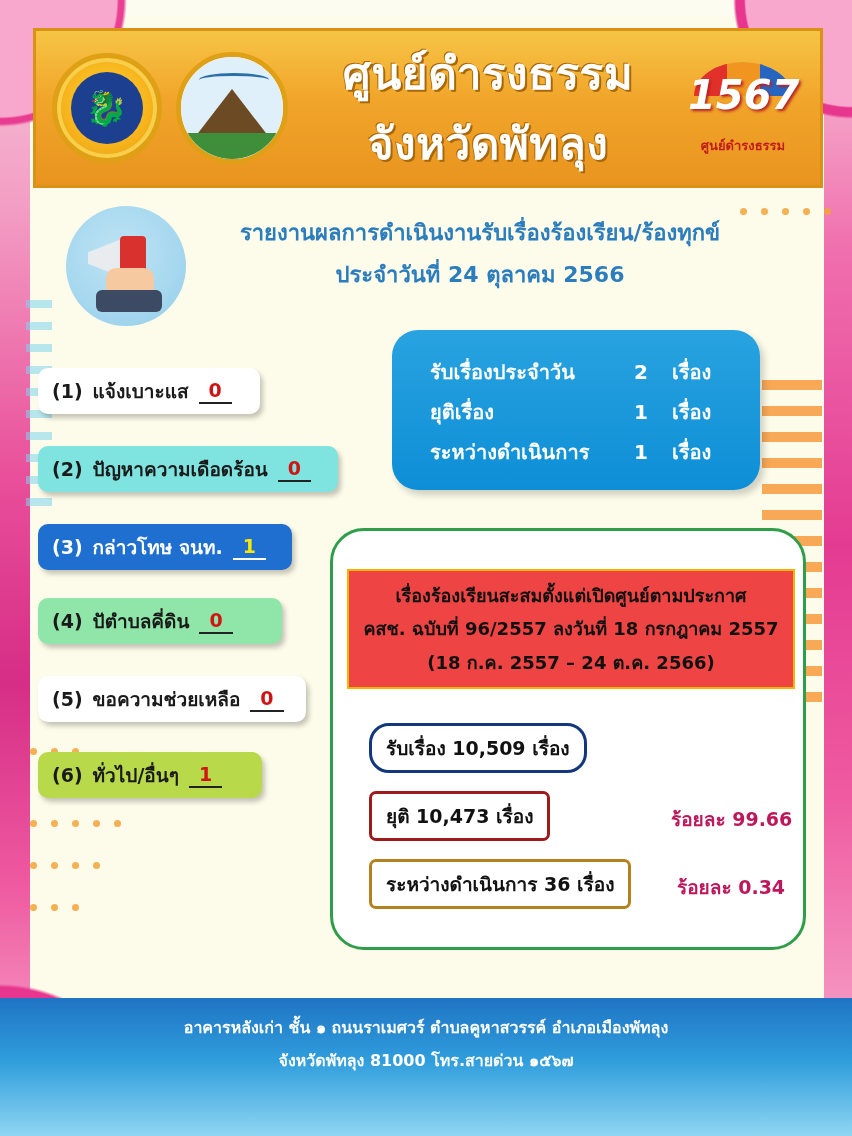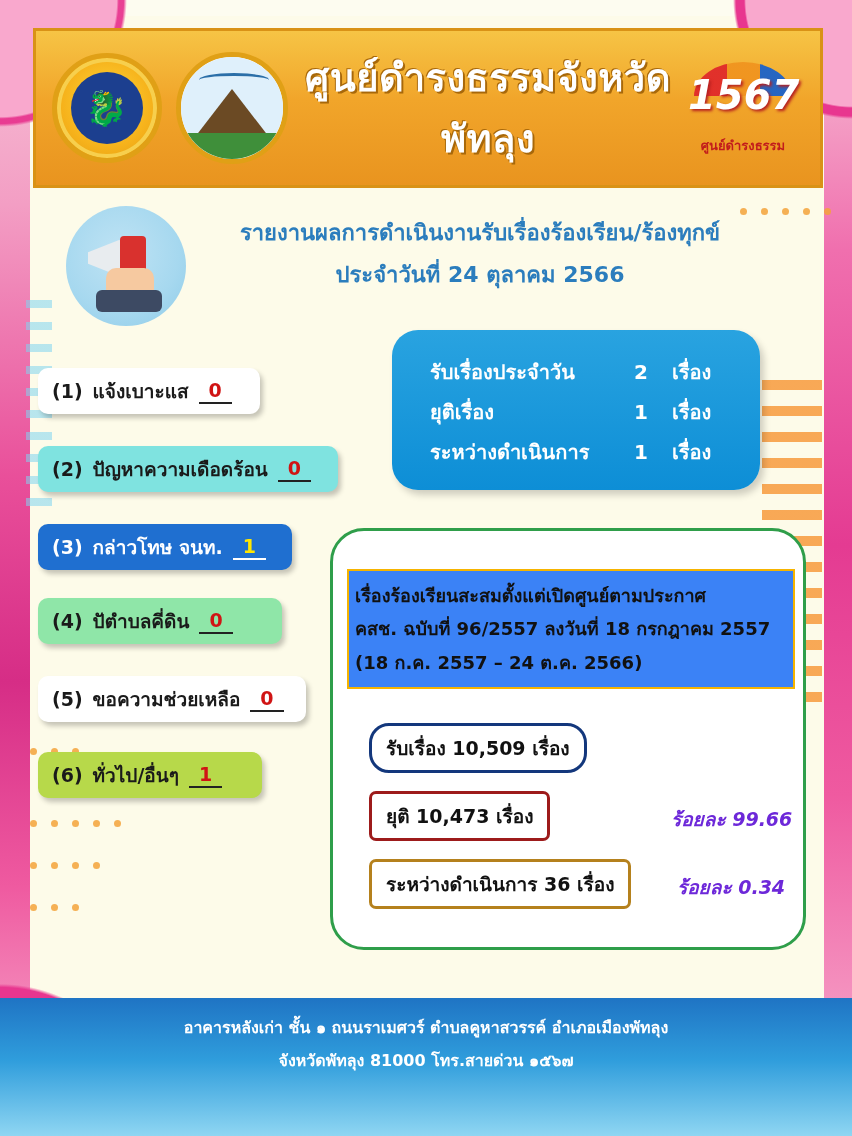--- a/index.html
+++ b/index.html
@@ -109,21 +109,21 @@
     position:absolute; left:0; bottom:0; width:100%; height:26px;
     background:#3f8f3a;
   }
   .emblem .cloud {
     position:absolute; top:16px; left:18px; width:70px; height:14px;
     border-top:3px solid #2b6fa8; border-radius:50%;
   }
   .banner-title {
     flex:1; text-align:center;
     color:#ffffff;
-    font-size:38px; font-weight:bold;
+    font-size:44px; font-weight:bold;
     font-family:"DejaVu Sans","Liberation Sans",sans-serif;
     text-shadow: 2px 2px 0 #a8680a, -1px -1px 0 #a8680a;
     letter-spacing:.5px;
     padding: 0 6px;
   }
   .logo1567 {
     width:110px; height:100px; margin-right:22px; flex:none;
     position:relative;
   }
   .logo1567 .num {
@@ -205,33 +205,33 @@
   }
 
   
   .panel {
     position:absolute; left:330px; top:528px; width:476px; height:422px;
     border:3px solid #2f9e4a; border-radius:34px;
     background:#ffffff;
   }
   .panel-head {
     position:absolute; left:14px; top:38px; width:448px;
-    background:#3b82f6; border:2px solid #f6b400;
-    color:#111; text-align:left; font-weight:bold;
+    background:#ef4444; border:2px solid #f6b400;
+    color:#111; text-align:center; font-weight:bold;
     font-size:18px; line-height:1.85; padding:8px 6px;
   }
   .pbox {
     position:absolute;
     border-radius:7px; border:3px solid #000;
     background:#fff; font-size:19px; font-weight:bold; color:#111;
     display:flex; align-items:center; padding: 0 14px;
     height:50px;
   }
   .pct {
-    position:absolute; font-size:19px; font-weight:bold; color:#6d28d9;font-style:italic;
+    position:absolute; font-size:19px; font-weight:bold; color:#be185d;
   }
 
   
   .footer {
     position:absolute; left:0; bottom:0; width:852px; height:138px;
     background: linear-gradient(180deg,#1f74c4 0%, #2f9ddc 45%, #8fd6f2 100%);
     color:#fff; text-align:center;
     font-size:16px; font-weight:bold; line-height:2.05;
     padding-top:14px;
   }

